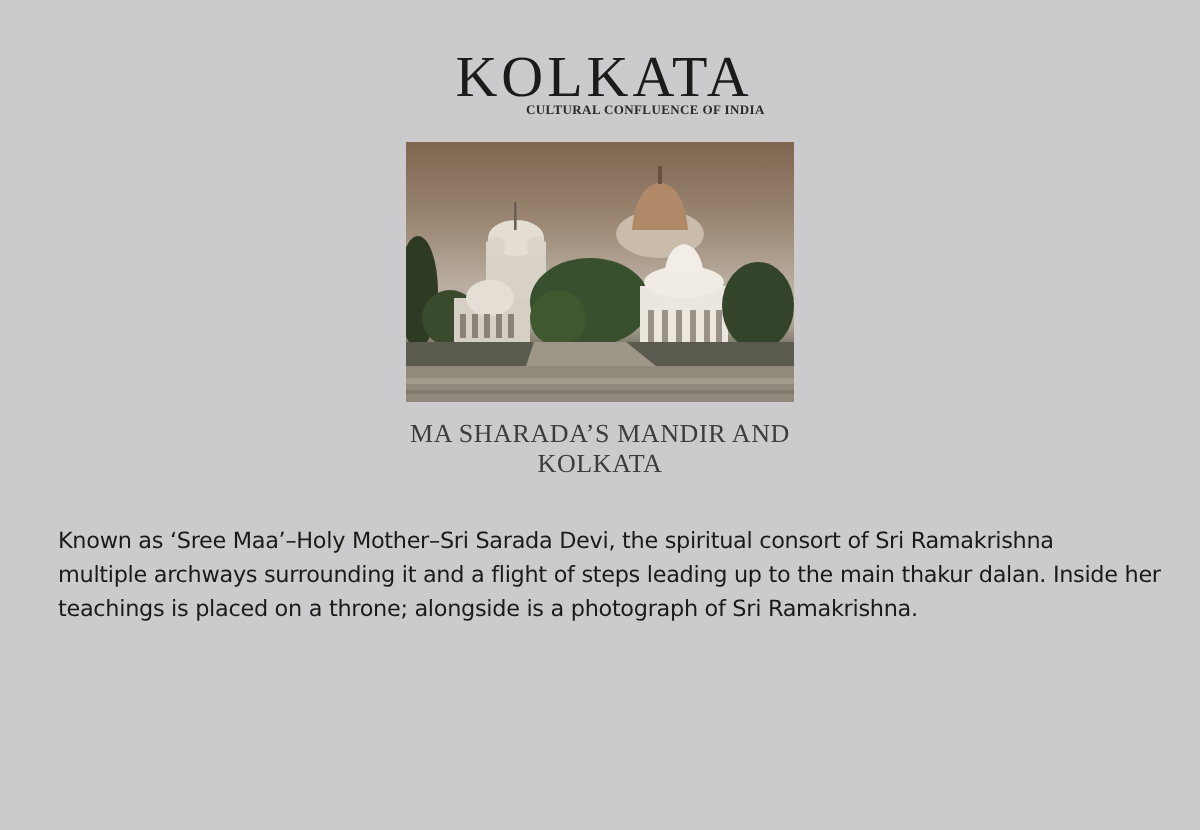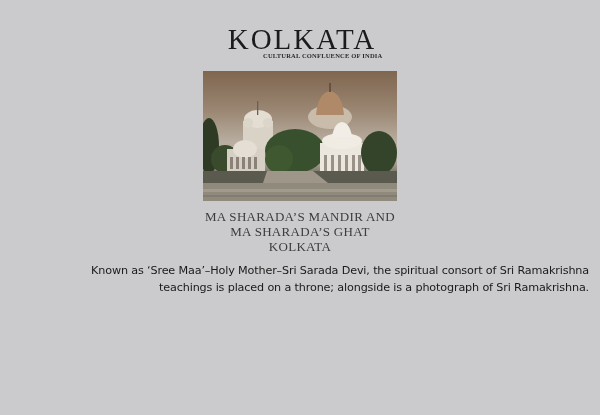--- a/index.html
+++ b/index.html
@@ -37,21 +37,21 @@
     font-size: 13px; color: #3c3c3c; line-height: 15px;
     letter-spacing: 0.3px;
   }
   .caption div { white-space: nowrap; }
   .body-text {
     position: absolute; left: 29px; top: 262px; width: 560px;
     font-family: "DejaVu Sans", sans-serif;
     font-size: 11.2px; line-height: 17px; color: #1a1a1a;
     letter-spacing: -0.15px;
   }
-  .body-text div { white-space: nowrap; text-align: right; }
+  .body-text div { white-space: nowrap; }
 </style>
 </head>
 <body>
 
 <div class="title">KOLKATA</div>
 <div class="subtitle">CULTURAL CONFLUENCE OF INDIA</div>
 
 <div class="photo">
   <svg width="194" height="130" viewBox="0 0 194 130">
 
@@ -98,20 +98,20 @@
     <path d="M64 100 L110 100 L125 112 L60 112 Z" fill="#9e9688"></path>
 
     <rect x="0" y="112" width="194" height="18" fill="#8f8a7c"></rect>
     <rect x="0" y="118" width="194" height="3" fill="#a8a294" opacity="0.7"></rect>
     <rect x="0" y="124" width="194" height="2" fill="#7b7669" opacity="0.7"></rect>
   </svg>
 </div>
 
 <div class="caption">
   <div>MA SHARADA’S MANDIR AND</div>
-  <div>MA SHARADA’S GHAT</div>
   <div>KOLKATA</div>
 </div>
 
 <div class="body-text">
   <div>Known as ‘Sree Maa’–Holy Mother–Sri Sarada Devi, the spiritual consort of Sri Ramakrishna</div>
+  <div>multiple archways surrounding it and a flight of steps leading up to the main thakur dalan. Inside her</div>
   <div>teachings is placed on a throne; alongside is  a photograph of Sri Ramakrishna.</div>
 </div>
 
 </body></html>

